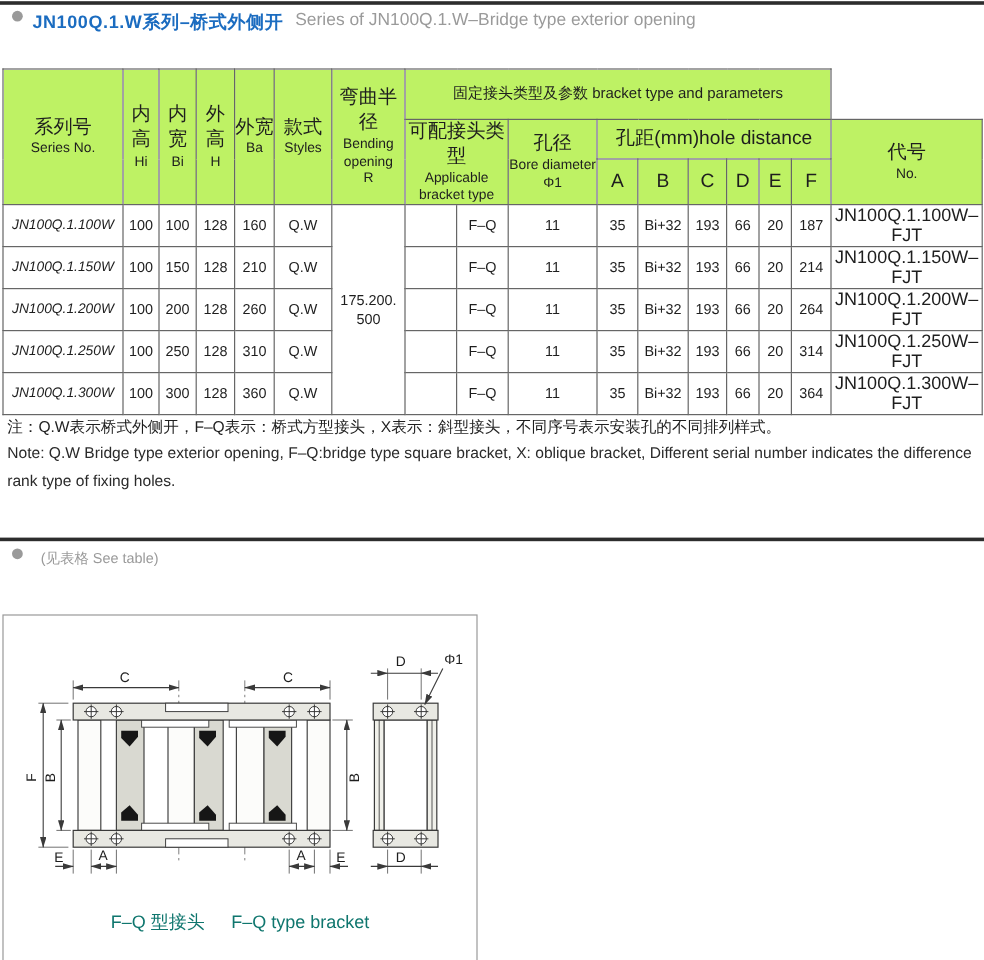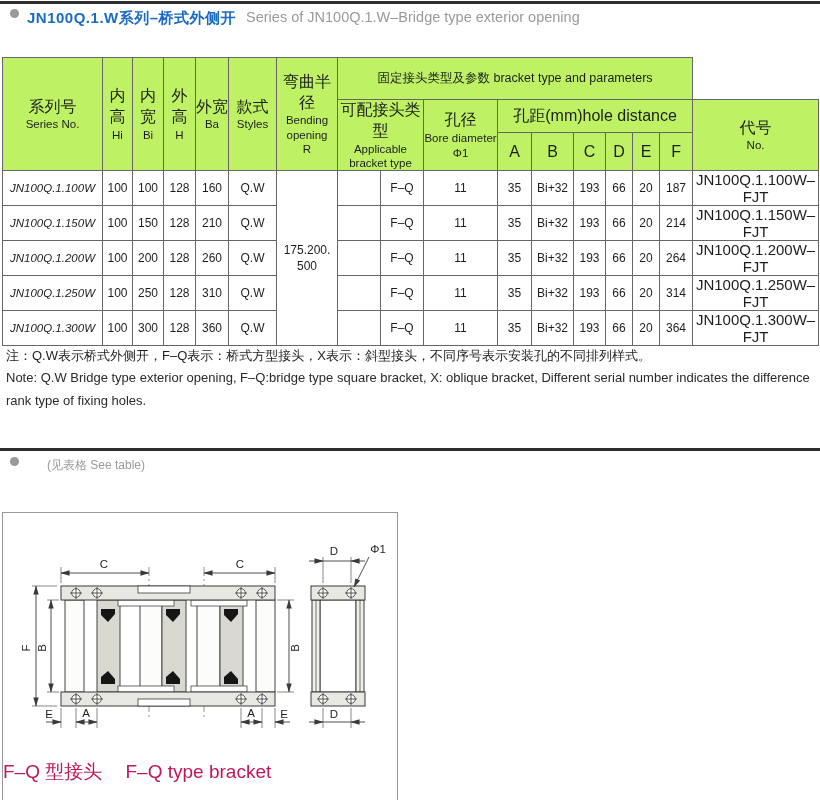--- a/index.html
+++ b/index.html
@@ -12,21 +12,21 @@
   .rule { position:absolute; left:0; width:820px; height:3px; background:#2d2d2d; }
   #rule-top { top:1px; }
   #rule-mid { top:448px; }
 
   .sec-title { position:absolute; left:10px; display:flex; align-items:flex-start; white-space:nowrap; }
   #title1 { top:9px; }
   #title2 { top:457px; }
   .bullet { width:9px; height:9px; border-radius:50%; background:#9a9a9a; margin-right:8px; flex:0 0 auto; }
   .t-zh { font-size:15px; font-weight:bold; color:#1b6cc0; letter-spacing:0.5px; }
   .t-en { font-size:14.5px; color:#9a9a9a; margin-left:10px; }
-  .t-hint { font-size:12px; color:#9a9a9a; margin-left:20px; }
+  .t-hint { font-size:12px; color:#9a9a9a; margin-left:7px; }
 
   
   #spec-table { position:absolute; left:2px; top:57px; width:816px;
     border-collapse:collapse; table-layout:fixed; }
   #spec-table th, #spec-table td {
     border:1px solid #666; text-align:center; vertical-align:middle;
     color:#1e1e1e; padding:0; overflow:hidden;
   }
   #spec-table thead th { background:#bef264; font-weight:normal; }
   tr.h1 { height:42px; } tr.h2 { height:31px; } tr.h3 { height:36px; }
@@ -43,21 +43,21 @@
   
   #notes { position:absolute; left:6px; top:333px; width:810px;
     font-size:13px; color:#1f1f1f; line-height:1.72;margin-top:12px; }
   #notes .n-en { color:#2a2a2a; }
 
   
   #draw-box { position:absolute; left:2px; top:512px; width:396px; height:310px;
     border:1px solid #999; background:#fff; }
   #draw-box svg { position:absolute; left:0; top:0; }
   #draw-caption { position:absolute; top:246px; left:0; width:100%;
-    font-size:19px; color:#be185d; white-space:nowrap; }
+    text-align:center; font-size:15px; color:#0f766e; white-space:nowrap; }
   #draw-caption .cap-en { margin-left:18px; }
 </style>
 </head>
 <body>
 
 <div id="page">
 
   <div class="rule" id="rule-top"></div>
 
   <div class="sec-title" id="title1">

